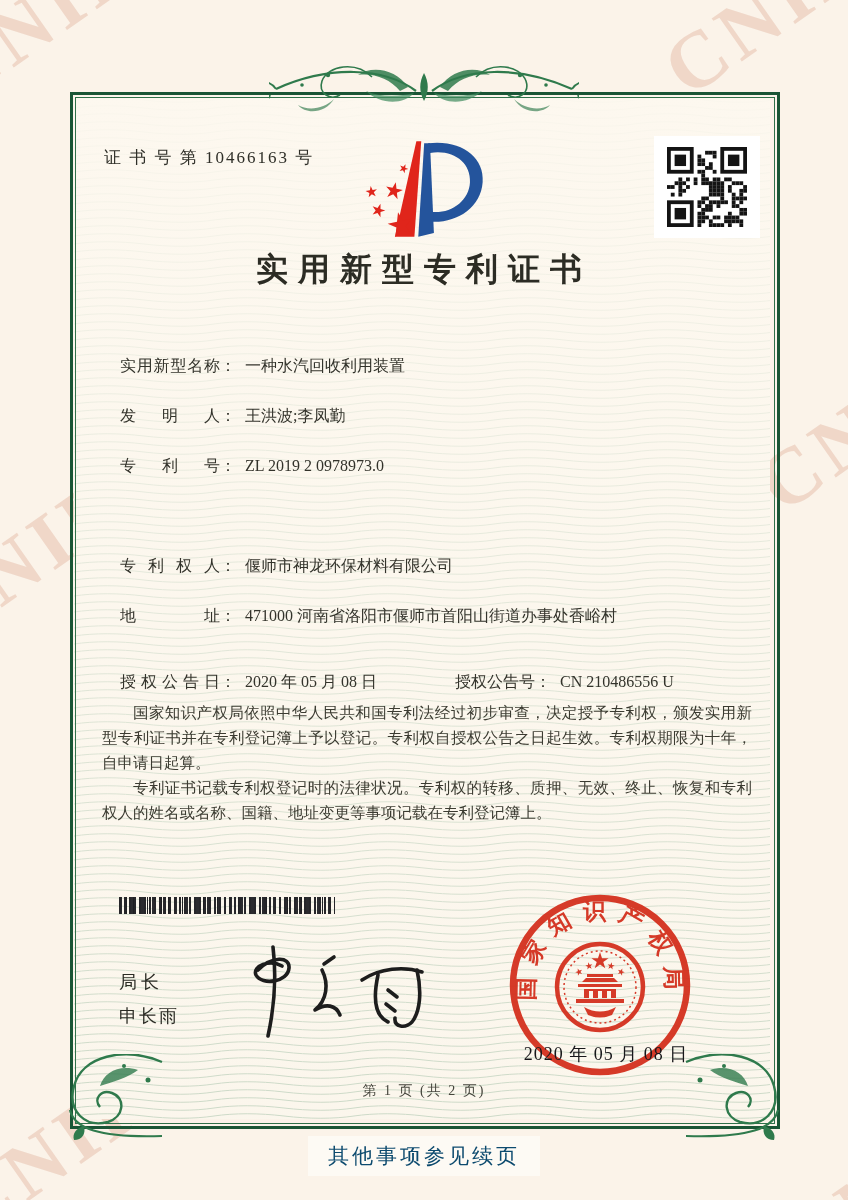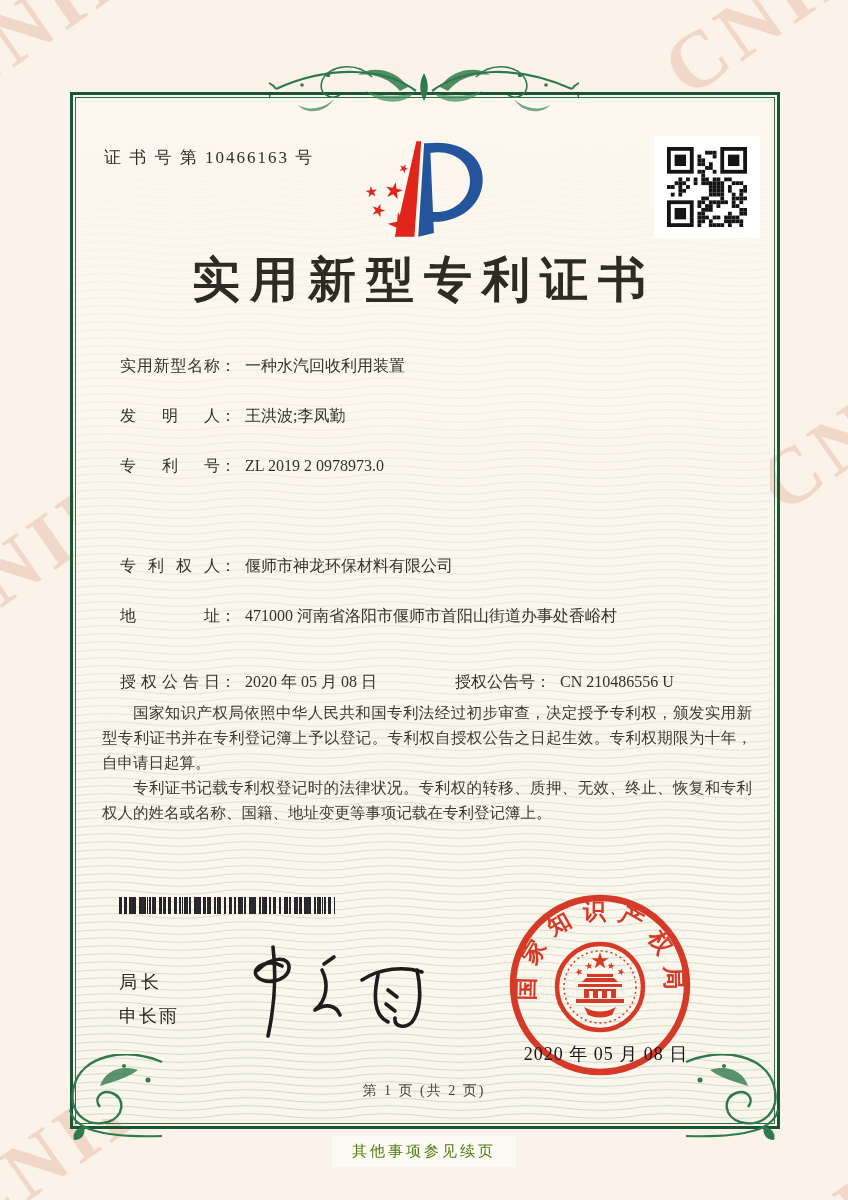--- a/index.html
+++ b/index.html
@@ -16,21 +16,21 @@
   .guilloche{position:absolute;left:74px;top:96px;width:696px;height:1023px;pointer-events:none;}
   .ornament-top{position:absolute;left:50%;top:56px;transform:translateX(-50%);}
   .ornament-corner{position:absolute;top:1054px;}
   .ornament-corner.left{left:54px;}
   .ornament-corner.right{left:682px;transform:scaleX(-1);}
   
   .cert-no{position:absolute;left:104px;top:146px;font-size:17px;letter-spacing:2px;color:#2f2f28;}
   .logo{position:absolute;left:352px;top:130px;}
   .qr-box{position:absolute;left:654px;top:136px;width:106px;height:102px;background:#ffffff;
           display:flex;align-items:center;justify-content:center;}
-  .title{position:absolute;left:0;top:248px;width:100%;text-align:center;font-size:48px;
+  .title{position:absolute;left:0;top:248px;width:100%;text-align:center;font-size:32px;
          font-weight:700;letter-spacing:10px;color:#2c2c24;}
   
   .field-row{position:absolute;left:120px;font-size:16px;color:#33332b;white-space:nowrap;}
   .f-label{display:inline-block;width:100px;text-align:justify;text-align-last:justify;vertical-align:bottom;}
   .f-value{margin-left:9px;}
   .grant-cell{position:absolute;left:335px;top:0;}
   
   .paras{position:absolute;left:102px;top:700px;width:650px;font-size:15.5px;line-height:25px;
          color:#3b3b31;text-align:justify;}
   .paras p{margin:0;text-indent:2em;}
@@ -42,21 +42,21 @@
        repeating-linear-gradient(90deg,#1f1f23 0 1.5px,transparent 1.5px 7px);}
   .signer-title{position:absolute;left:119px;top:970px;font-size:18px;color:#2b2b24;letter-spacing:4px;}
   .signer-name{position:absolute;left:119px;top:1004px;font-size:18px;color:#2b2b24;letter-spacing:2px;}
   .signature{position:absolute;left:228px;top:942px;}
   .seal{position:absolute;left:505px;top:890px;}
   .seal-date{position:absolute;left:521px;top:1042px;width:170px;text-align:center;
              font-size:18px;color:#17171a;letter-spacing:1px;white-space:nowrap;}
   .page-num{position:absolute;left:0;top:1082px;width:100%;text-align:center;font-size:14px;
             letter-spacing:2px;color:#45453c;}
   .cont-note{position:absolute;left:50%;top:1136px;transform:translateX(-50%);
-             background:#fdfaf4;padding:6px 20px;font-size:15px;letter-spacing:3px;color:#4d7c0f;}
+             background:#fdfaf4;padding:6px 20px;font-size:21px;letter-spacing:3px;color:#0c4a6e;}
 </style>
 </head>
 <body>
 
 <div class="page">
 
   <div class="wm" style="left:-80px;top:-42px;">CNIPA</div>
   <div class="wm" style="left:648px;top:-48px;">CNIPA</div>
   <div class="wm" style="left:742px;top:368px;">CNIPA</div>
   <div class="wm" style="left:-92px;top:498px;">CNIPA</div>

